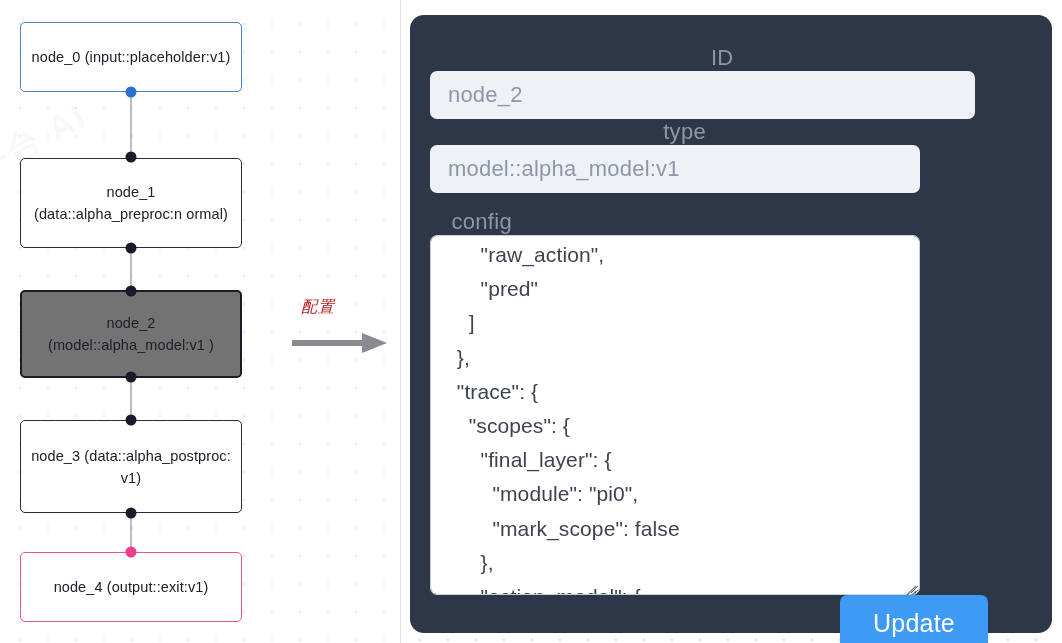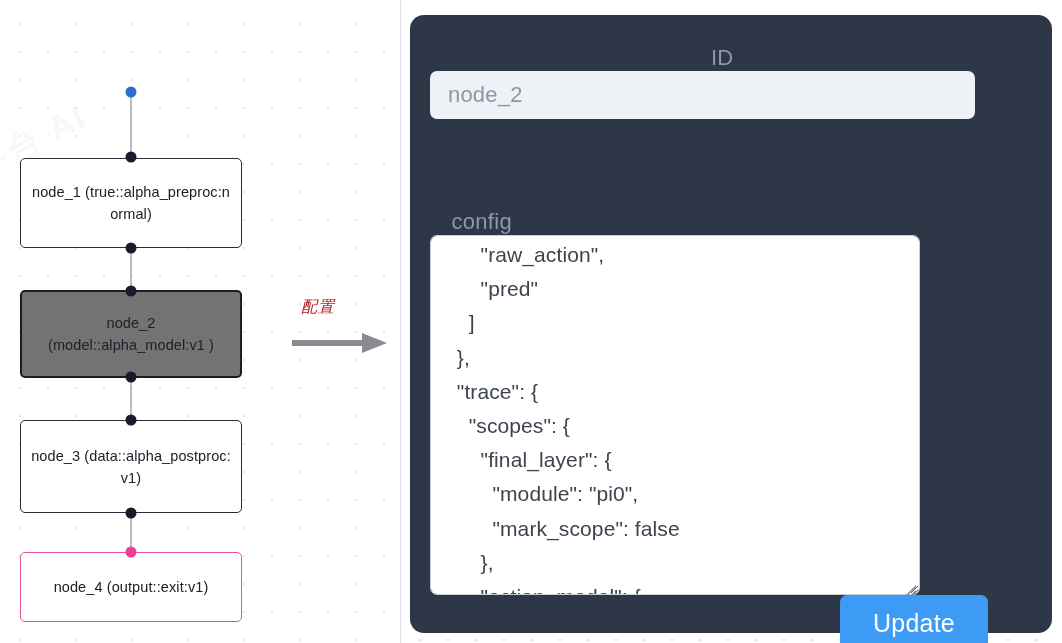--- a/index.html
+++ b/index.html
@@ -245,25 +245,29 @@
   <div class="watermark wm1">平台 AI</div>
   <div class="watermark wm2">平台 AI</div>
   <div class="watermark wm3">平台 AI</div>
   <div class="watermark wm4">平台 AI</div>
 
   <div class="edge" style="left:130px; top:90px;  height:70px;"></div>
   <div class="edge" style="left:130px; top:246px; height:48px;"></div>
   <div class="edge" style="left:130px; top:376px; height:44px;"></div>
   <div class="edge" style="left:130px; top:512px; height:40px;"></div>
 
+  <div class="node input-node" style="left:20px; top:22px; width:222px; height:70px;">
+    <span class="node-text">node_0
+(input::placeholder:v1)</span>
+  </div>
   <div class="handle blue" style="left:131px; top:92px;"></div>
 
   <div class="node" style="left:20px; top:158px; width:222px; height:90px;">
     <span class="node-text">node_1
-(true::alpha_preproc:n
+(data::alpha_preproc:n
 ormal)</span>
   </div>
   <div class="handle" style="left:131px; top:157px;"></div>
   <div class="handle" style="left:131px; top:248px;"></div>
 
   <div class="node selected" style="left:20px; top:290px; width:222px; height:88px;">
     <span class="node-text">node_2
 (model::alpha_model:v1
 )</span>
   </div>
@@ -289,20 +293,24 @@
     <path d="M0 9 H70 V2 L95 12 L70 22 V15 H0 Z" fill="#8a8a92"></path>
   </svg>
 
   <div class="panel">
 
     <div class="field-row" id="row-id">
       <div class="field-label">ID</div>
       <input class="field-input" style="width: 545px; height: 48px;" value="node_2">
     </div>
 
+    <div class="field-row" id="row-type">
+      <div class="field-label">type</div>
+      <input class="field-input" style="width: 490px; height: 48px;" value="model::alpha_model:v1">
+    </div>
 
     <div class="field-row" id="row-config">
       <div class="field-label">config</div>
       <div style="position:relative;">
         <textarea class="config-area" spellcheck="false" style="">      "raw_action",
       "pred"
     ]
   },
   "trace": {
     "scopes": {

